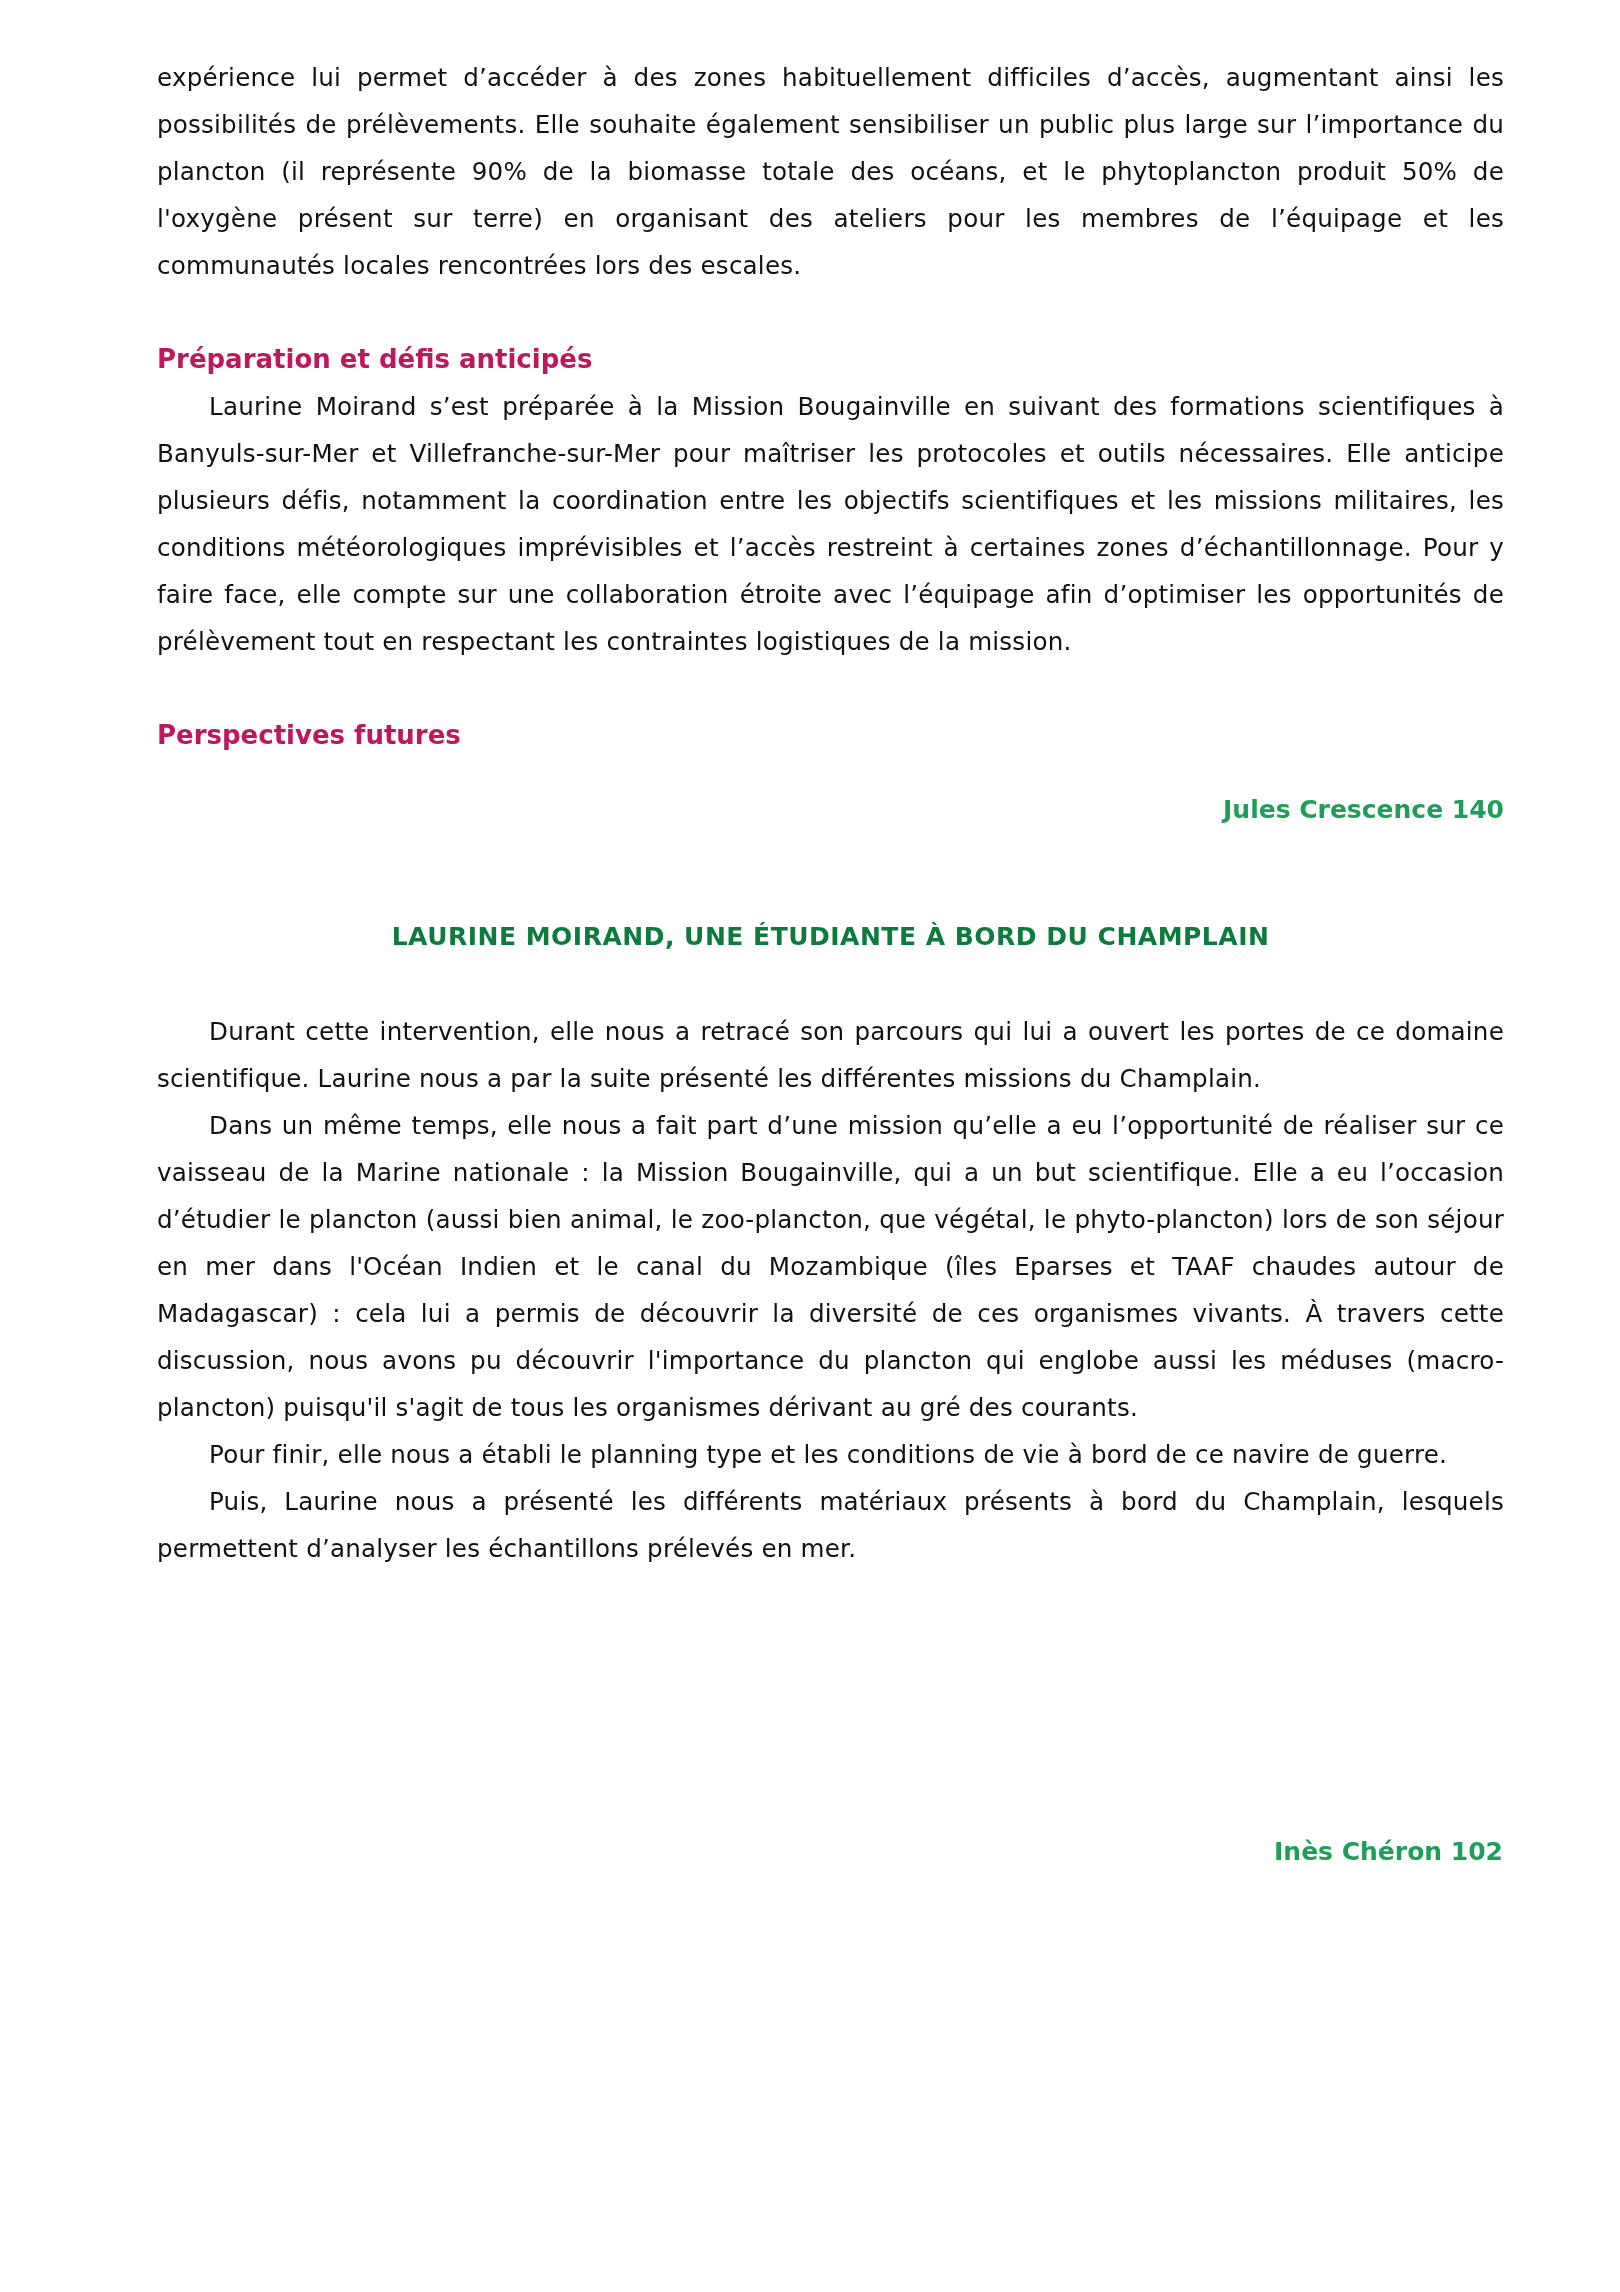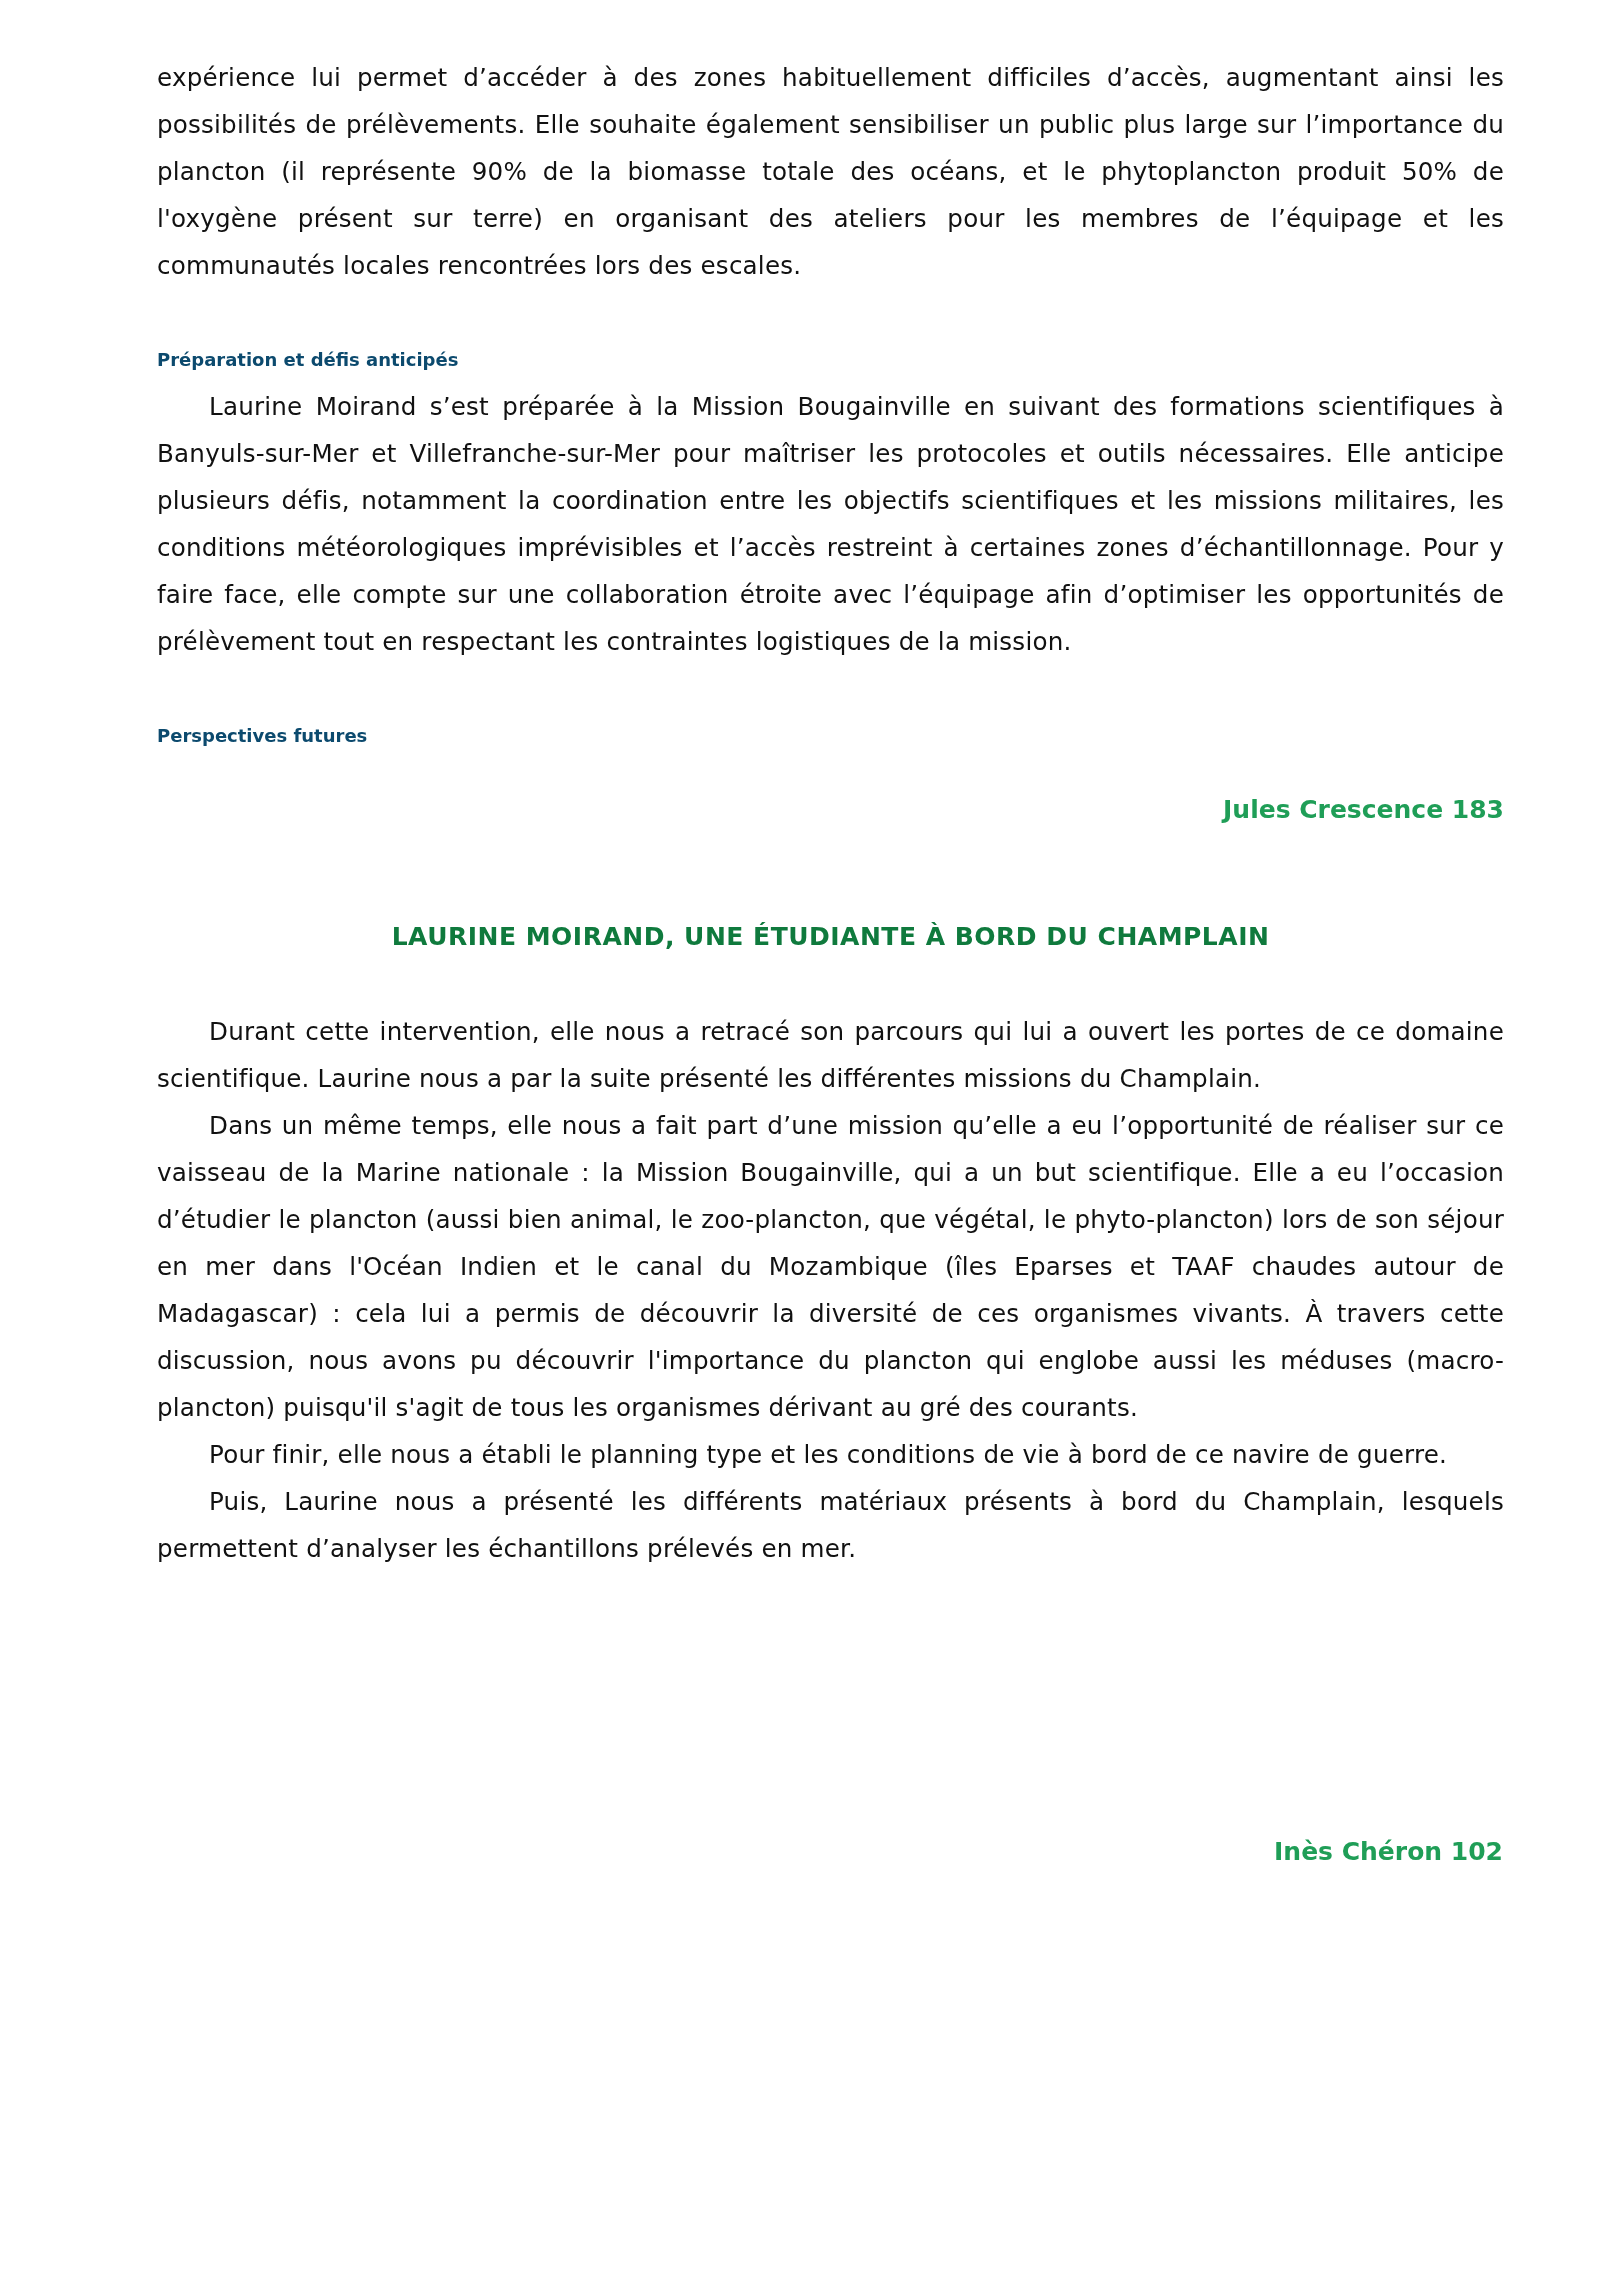--- a/index.html
+++ b/index.html
@@ -27,23 +27,23 @@
     text-align: justify;
     text-justify: inter-word;
     letter-spacing: 0.2px;
     margin: 0;
   }
   .indent {
     text-indent: 52px;
   }
   .section-head {
     font-family: "DejaVu Sans", sans-serif;
-    font-size: 18px;
+    font-size: 26px;
     font-weight: bold;
-    color: #0c4a6e;
+    color: #be185d;
     margin: 0;
     line-height: 47px;
   }
   .spacer-lg { height: 47px; }
   .spacer-md { height: 27px; }
   .signature {
     font-family: "DejaVu Sans", sans-serif;
     font-size: 25px;
     font-weight: bold;
     color: #1f9e57;
@@ -82,21 +82,21 @@
 
   <h2 class="section-head">Préparation et défis anticipés</h2>
   <p class="body-text indent">Laurine Moirand s’est préparée à la Mission Bougainville en suivant des formations scientifiques à Banyuls-sur-Mer et Villefranche-sur-Mer pour maîtriser les protocoles et outils nécessaires. Elle anticipe plusieurs défis, notamment la coordination entre les objectifs scientifiques et les missions militaires, les conditions météorologiques imprévisibles et l’accès restreint à certaines zones d’échantillonnage. Pour y faire face, elle compte sur une collaboration étroite avec l’équipage afin d’optimiser les opportunités de prélèvement tout en respectant les contraintes logistiques de la mission.</p>
 
   <div class="spacer-lg"></div>
 
   <h2 class="section-head">Perspectives futures</h2>
 
   <div class="spacer-md"></div>
 
-  <p class="signature">Jules Crescence 183</p>
+  <p class="signature">Jules Crescence 140</p>
 
   <div class="title-block">
     <h1 class="article-title">LAURINE MOIRAND, UNE ÉTUDIANTE À BORD DU CHAMPLAIN</h1>
   </div>
 
   <p class="body-text indent">Durant cette intervention, elle nous a retracé son parcours qui lui a ouvert les portes de ce domaine scientifique. Laurine nous a par la suite présenté les différentes missions du Champlain.</p>
   <p class="body-text indent">Dans un même temps, elle nous a fait part d’une mission qu’elle a eu l’opportunité de réaliser sur ce vaisseau de la Marine nationale : la Mission Bougainville, qui a un but scientifique. Elle a eu l’occasion d’étudier le plancton (aussi bien animal, le zoo-plancton, que végétal, le phyto-plancton) lors de son séjour en mer dans l'Océan Indien et le canal du Mozambique (îles Eparses et TAAF chaudes autour de Madagascar) : cela lui a permis de découvrir la diversité de ces organismes vivants. À travers cette discussion, nous avons pu découvrir l'importance du plancton qui englobe aussi les méduses (macro-plancton) puisqu'il s'agit de tous les organismes dérivant au gré des courants.</p>
   <p class="body-text indent">Pour finir, elle nous a établi le planning type et les conditions de vie à bord de ce navire de guerre.</p>
   <p class="body-text indent">Puis, Laurine nous a présenté les différents matériaux présents à bord du Champlain, lesquels permettent d’analyser les échantillons prélevés en mer.</p>
 

